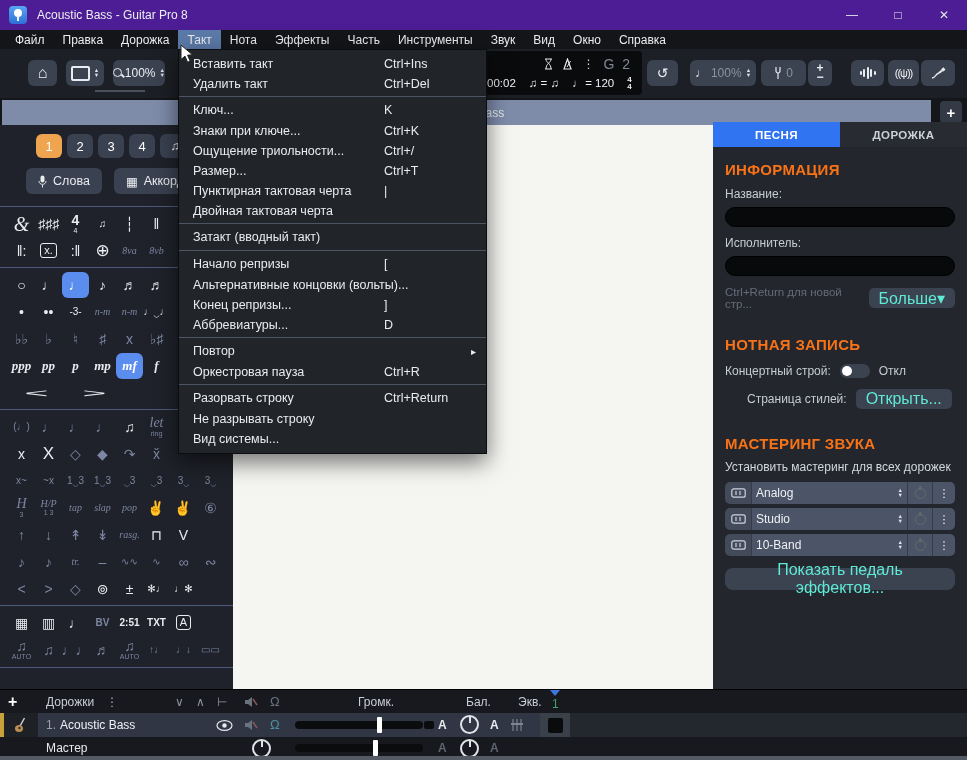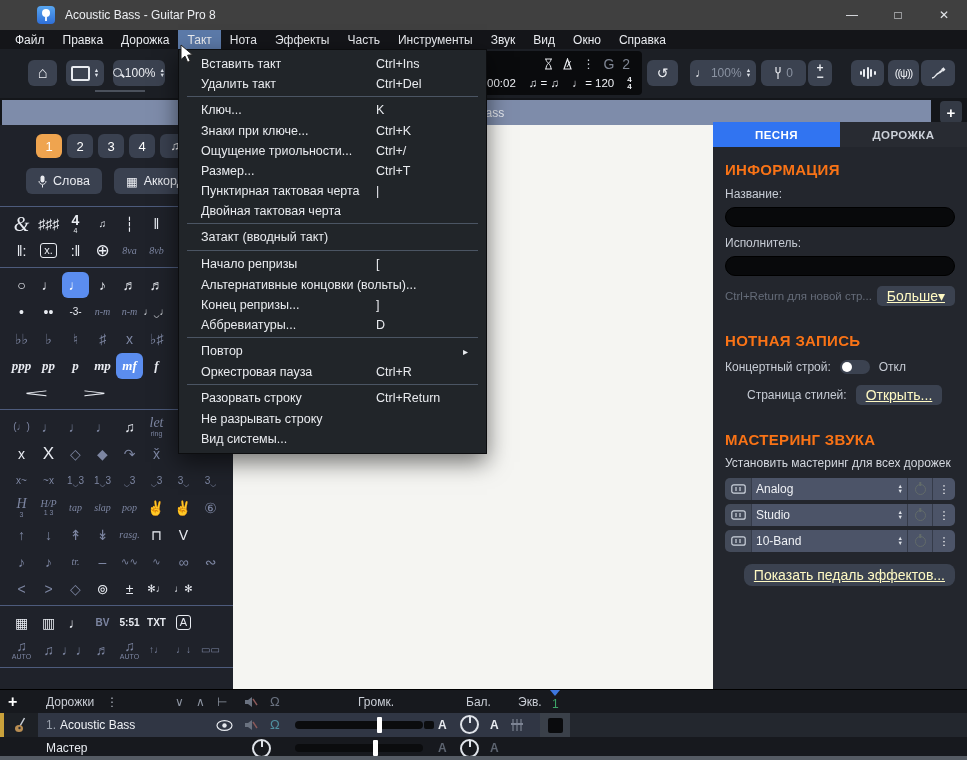--- a/index.html
+++ b/index.html
@@ -1,19 +1,19 @@
 <!DOCTYPE html>
 <html><head>
 <meta charset="utf-8">
 <style>
   html,body{margin:0;padding:0;}
   body{width:967px;height:760px;position:relative;background:#101216;font-family:"Liberation Sans",sans-serif;overflow:hidden;-webkit-font-smoothing:antialiased;}
 
   
-  .titlebar{position:absolute;top:0;left:0;right:0;height:30px;background:#404040;display:flex;align-items:center;padding-left:28px;}
+  .titlebar{position:absolute;top:0;left:0;right:0;height:30px;background:#4c1d95;display:flex;align-items:center;}
   .app-icon{width:18px;height:18px;margin-left:9px;border-radius:4px;background:linear-gradient(180deg,#58a6f0,#2f6fd8);position:relative;}
   .app-icon::after{content:"";position:absolute;left:5px;top:3px;width:8px;height:8px;border-radius:50%;background:#fff;}
   .app-icon::before{content:"";position:absolute;left:8px;top:11px;width:2px;height:4px;background:#e8f2ff;z-index:1;}
   .title-text{color:#eceef2;font-size:12px;margin-left:10px;}
   .win-controls{margin-left:auto;display:flex;height:30px;}
   .win-btn{width:46px;height:30px;color:#e3e6ea;font-size:12px;display:flex;align-items:center;justify-content:center;}
 
   
   .menubar{position:absolute;top:30px;left:0;right:0;height:19px;background:#141519;display:flex;align-items:stretch;padding-left:6px;}
   .mb-item{color:#e9ebef;font-size:12px;padding:0 9px;display:flex;align-items:center;cursor:default;}
@@ -80,21 +80,21 @@
   .right-panel{position:absolute;top:122px;left:713px;width:254px;height:568px;background:#23262d;}
   .rp-tabs{display:flex;height:25px;}
   .rp-tab{flex:1;display:flex;align-items:center;justify-content:center;font-size:11.5px;font-weight:bold;color:#ccd1d9;background:#282b32;letter-spacing:.4px;}
   .rp-tab.active{background:#3174f1;color:#fff;}
   .rp-body{padding:14px 12px 0 12px;}
   .section-h{color:#f97316;font-size:15px;font-weight:bold;margin:0 0 4px 0;letter-spacing:.3px;}
   .field-label{color:#c6cbd4;font-size:12px;margin:9px 0 6px;}
   .text-input{width:100%;height:20px;background:#08090b;border:1px solid #000;border-radius:10px;box-sizing:border-box;outline:none;color:#e8eaee;padding:0 8px;font-size:12px;}
   .hint-row{display:flex;align-items:center;margin-top:10px;}
   .hint{color:#656c79;font-size:11.5px;flex:1;}
-  .sm-btn{background:#3b4250;color:#fef9c3;font-size:14px;height:20px;padding:0 10px;border-radius:5px;border:none;display:flex;align-items:center;text-decoration:underline;}
+  .sm-btn{background:#3b4250;color:#5eead4;font-size:16px;height:20px;padding:0 10px;border-radius:5px;border:none;display:flex;align-items:center;}
   .nr-row{display:flex;align-items:center;margin-top:11px;font-size:12px;color:#c6cbd4;}
   .toggle{width:30px;height:14px;background:#3b4250;border-radius:7px;position:relative;margin:0 9px;}
   .toggle .tg-knob{width:10px;height:10px;background:#fff;border-radius:50%;position:absolute;left:2px;top:2px;}
   .gap-lg{margin-top:26px;}
   .sub-label{color:#d3d7de;font-size:12px;margin:8px 0 8px;}
   .fx-row{display:flex;height:22px;margin-top:4px;border-radius:5px;overflow:hidden;}
   .fx-icon{width:26px;background:#434a59;display:flex;align-items:center;justify-content:center;}
   .fx-main{flex:1;background:#4c5468;color:#eef0f4;font-size:12px;display:flex;align-items:center;padding:0 4px;border-left:1px solid #353b49;}
   .fx-main .updown{margin-left:auto;}
   .fx-power{width:24px;background:#4c5468;border-left:1px solid #353b49;display:flex;align-items:center;justify-content:center;}
@@ -122,21 +122,21 @@
   .eq-icon{display:flex;gap:2px;}
   .eq-icon i{display:block;width:2px;height:12px;background:#5b6270;position:relative;}
   .eq-icon i::after{content:"";position:absolute;left:-1px;top:4px;width:4px;height:2px;background:#7d8494;}
   .m-cell{position:absolute;left:540px;top:0;bottom:0;width:30px;background:#3a4049;display:flex;align-items:center;justify-content:center;}
   .m-square{width:15px;height:15px;background:#0a0b0d;border-radius:2px;}
   .marker{width:0;height:0;border-left:5px solid transparent;border-right:5px solid transparent;border-top:6px solid #3e77e0;}
   .bottom-strip{position:absolute;left:0;right:0;bottom:0;height:4px;background:#555b64;}
   .hdr-ic{color:#8d94a1;font-size:12px;}
 
   
-  .menu-popup{position:absolute;left:178px;top:49px;width:309px;background:#212529;border:1px solid #0c0d0f;box-shadow:0 8px 22px rgba(0,0,0,.55);z-index:50;padding:4px 8px;box-sizing:border-box;}
+  .menu-popup{position:absolute;left:178px;top:49px;width:309px;background:#212529;border:1px solid #0c0d0f;box-shadow:0 8px 22px rgba(0,0,0,.55);z-index:50;padding:4px 0;box-sizing:border-box;}
   .menu-item{display:flex;align-items:center;height:20px;padding:0 10px 0 14px;color:#e9ebef;font-size:12.5px;}
   .menu-item.sep{border-top:1px solid #4b5563;margin-top:2px;padding-top:2px;height:22px;}
   .mi-label{flex:1;white-space:nowrap;}
   .mi-shortcut{width:82px;text-align:left;}
   .mi-arrow{width:10px;text-align:right;font-size:10px;}
   .cursor{position:absolute;left:180px;top:44px;z-index:60;}
 </style>
 </head>
 <body>
 
@@ -414,21 +414,21 @@
         <span class="pal-cell"><span class="g">⊚</span></span>
         <span class="pal-cell"><span class="g">±</span></span>
         <span class="pal-cell small"><span class="g">✻♩</span></span>
         <span class="pal-cell small"><span class="g">♩✻</span></span>
       </div>
     <div class="pal-row sep">
         <span class="pal-cell"><span class="g">▦</span></span>
         <span class="pal-cell"><span class="g">▥</span></span>
         <span class="pal-cell"><span class="g">♩</span></span>
         <span class="pal-cell dim bold small"><span class="g">BV</span></span>
-        <span class="pal-cell bold small"><span class="g">5:51</span></span>
+        <span class="pal-cell bold small"><span class="g">2:51</span></span>
         <span class="pal-cell bold small"><span class="g">TXT</span></span>
         <span class="pal-cell boxed"><span class="g">A</span></span>
       </div>
     <div class="pal-row">
         <span class="pal-cell dim"><span class="g">♫</span><span class="sub">AUTO</span></span>
         <span class="pal-cell dim"><span class="g">♫</span></span>
         <span class="pal-cell dim"><span class="g">♩♩</span></span>
         <span class="pal-cell dim"><span class="g">♬</span></span>
         <span class="pal-cell dim"><span class="g">♫</span><span class="sub">AUTO</span></span>
         <span class="pal-cell dim small"><span class="g">↑♩</span></span>

